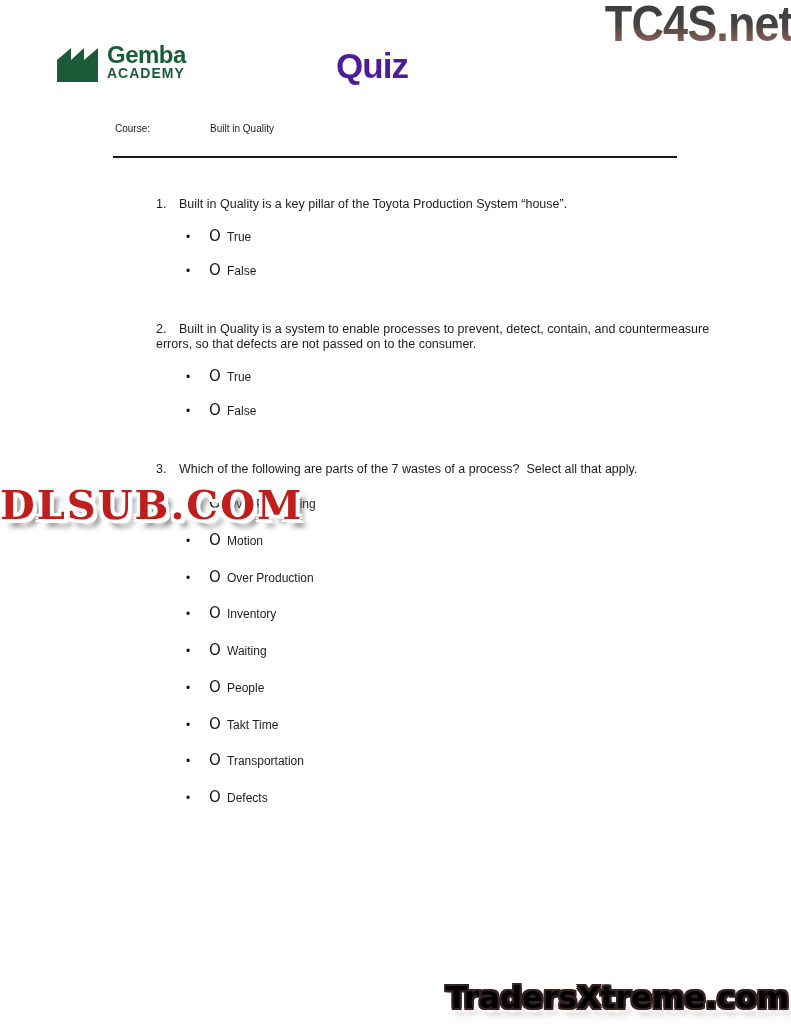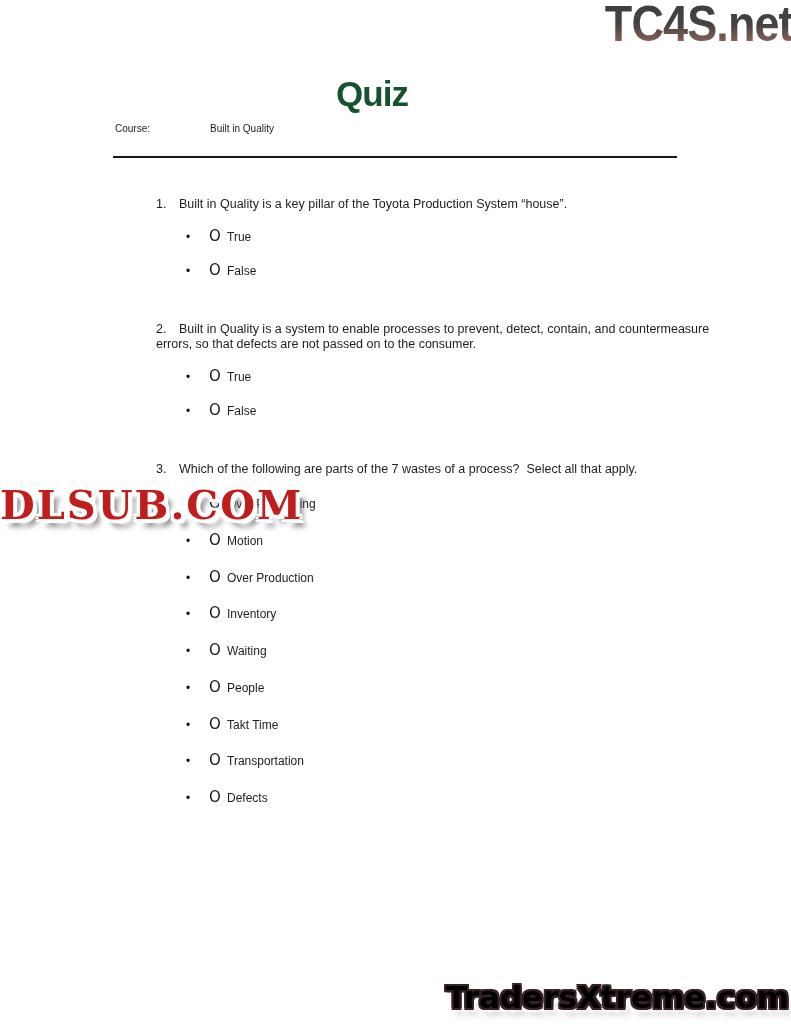--- a/index.html
+++ b/index.html
@@ -34,21 +34,21 @@
   
   .logo { position: absolute; left: 55px; top: 44px; display: flex; align-items: flex-start; }
   .logo svg { display: block; }
   .logo-text { margin-left: 5px; }
   .logo-brand { font-size: 24px; font-weight: bold; line-height: 22px; letter-spacing: -0.5px; }
   .logo-sub { font-size: 14px; font-weight: bold; line-height: 15px; letter-spacing: 1px; }
 
   .title {
     position: absolute; left: 0; top: 50px; width: 744px;
     text-align: center; font-size: 35px; font-weight: bold;
-    line-height: 32px; letter-spacing: -1px; color: #14532d; margin-top: 28px;
+    line-height: 32px; letter-spacing: -1px; color: #4c1d95;
   }
 
   .course { position: absolute; left: 115px; top: 123px; font-size: 10px; color: #1a1a1a; }
   .course-label { display: inline-block; width: 95px; }
   .rule { position: absolute; left: 113px; top: 156px; width: 564px; height: 2px; background: #161616; }
 
   .question-text { position: absolute; left: 156px; font-size: 12.5px; line-height: 15px; }
   .q-num { display: inline-block; width: 23px; }
   .q-body { white-space: pre-wrap; }
 
@@ -87,20 +87,31 @@
       4px 6px 7px rgba(100,100,100,0.5);
   }
 </style>
 </head>
 <body>
 
 <div class="page">
 
   <div class="tc4s">TC4S.net</div>
 
+  <div class="logo">
+    <span>
+      <svg width="47" height="38" viewBox="0 0 47 38" xmlns="http://www.w3.org/2000/svg">
+        <path d="M2,38 V16 L16,4 V16 L29,4 V16 L43,4 V38 Z" fill="#1a5c38"></path>
+      </svg>
+    </span>
+    <span class="logo-text">
+      <div class="logo-brand" style="color:#1a5c38">Gemba</div>
+      <div class="logo-sub" style="color:#1a5c38">ACADEMY</div>
+    </span>
+  </div>
 
   <div class="title">Quiz</div>
 
   <div class="course">
     <span class="course-label">Course:</span><span>Built in Quality</span>
   </div>
 
   <div class="rule"></div>
 
   <div>

